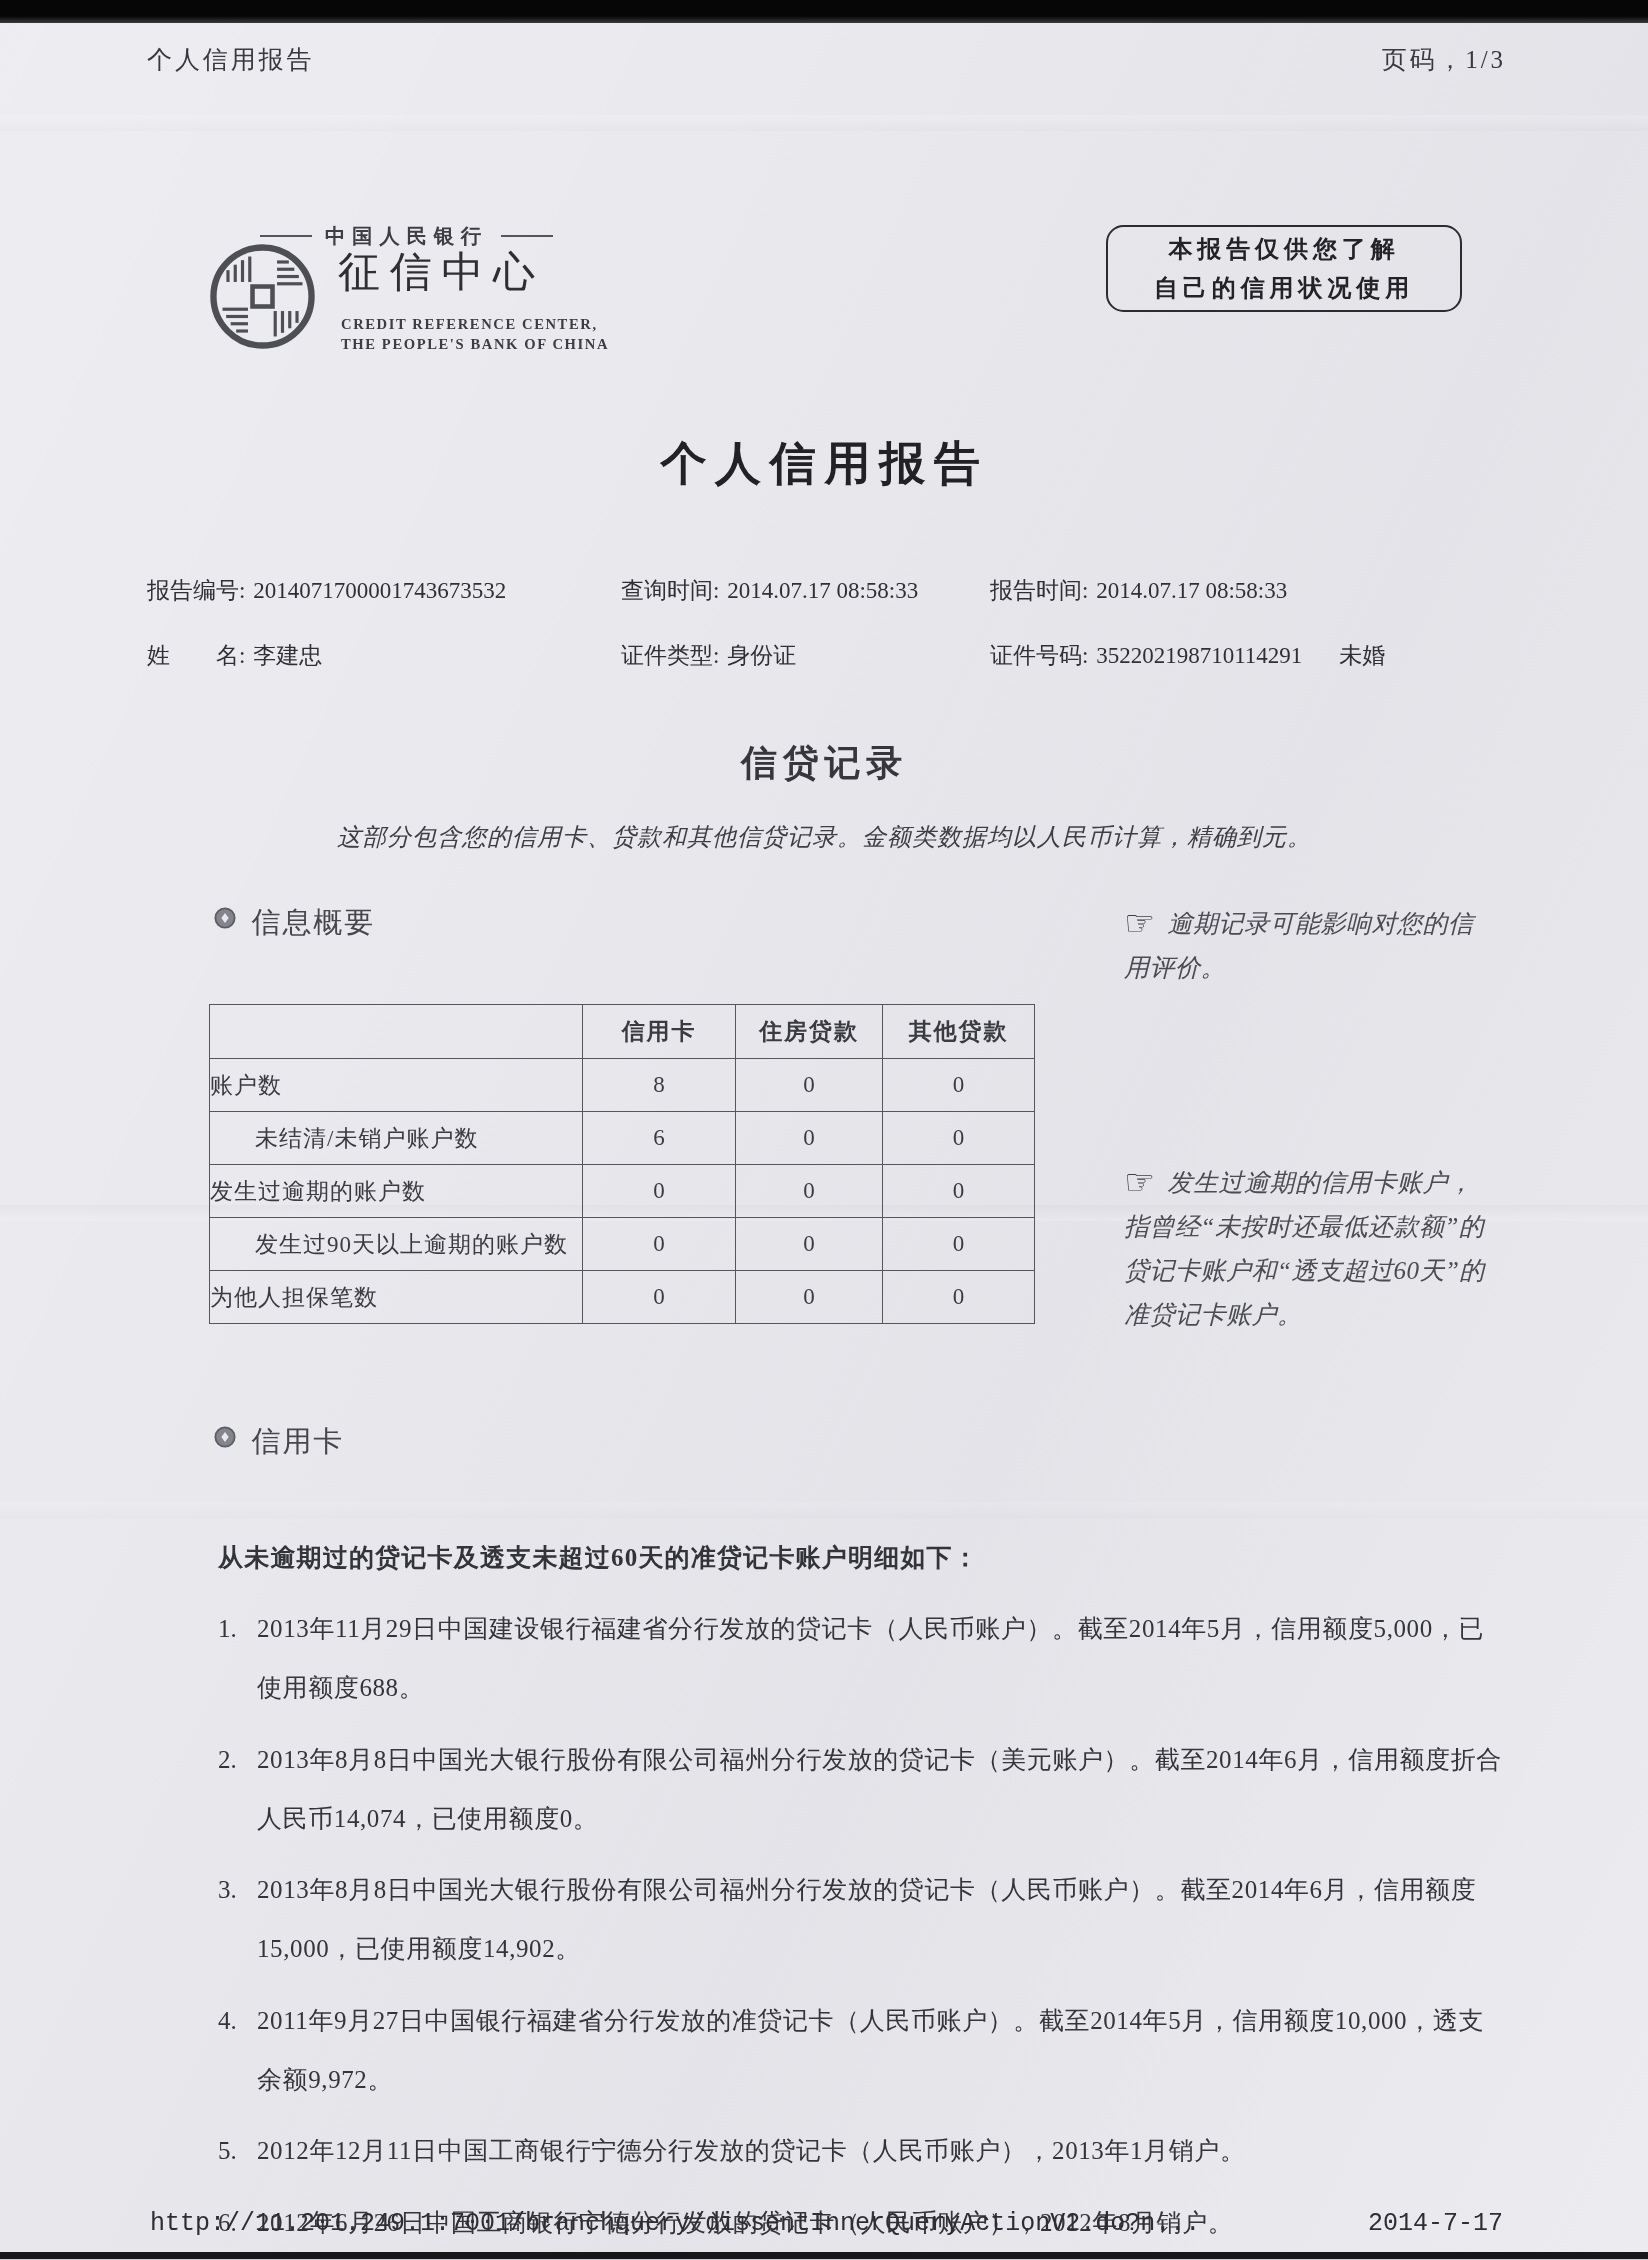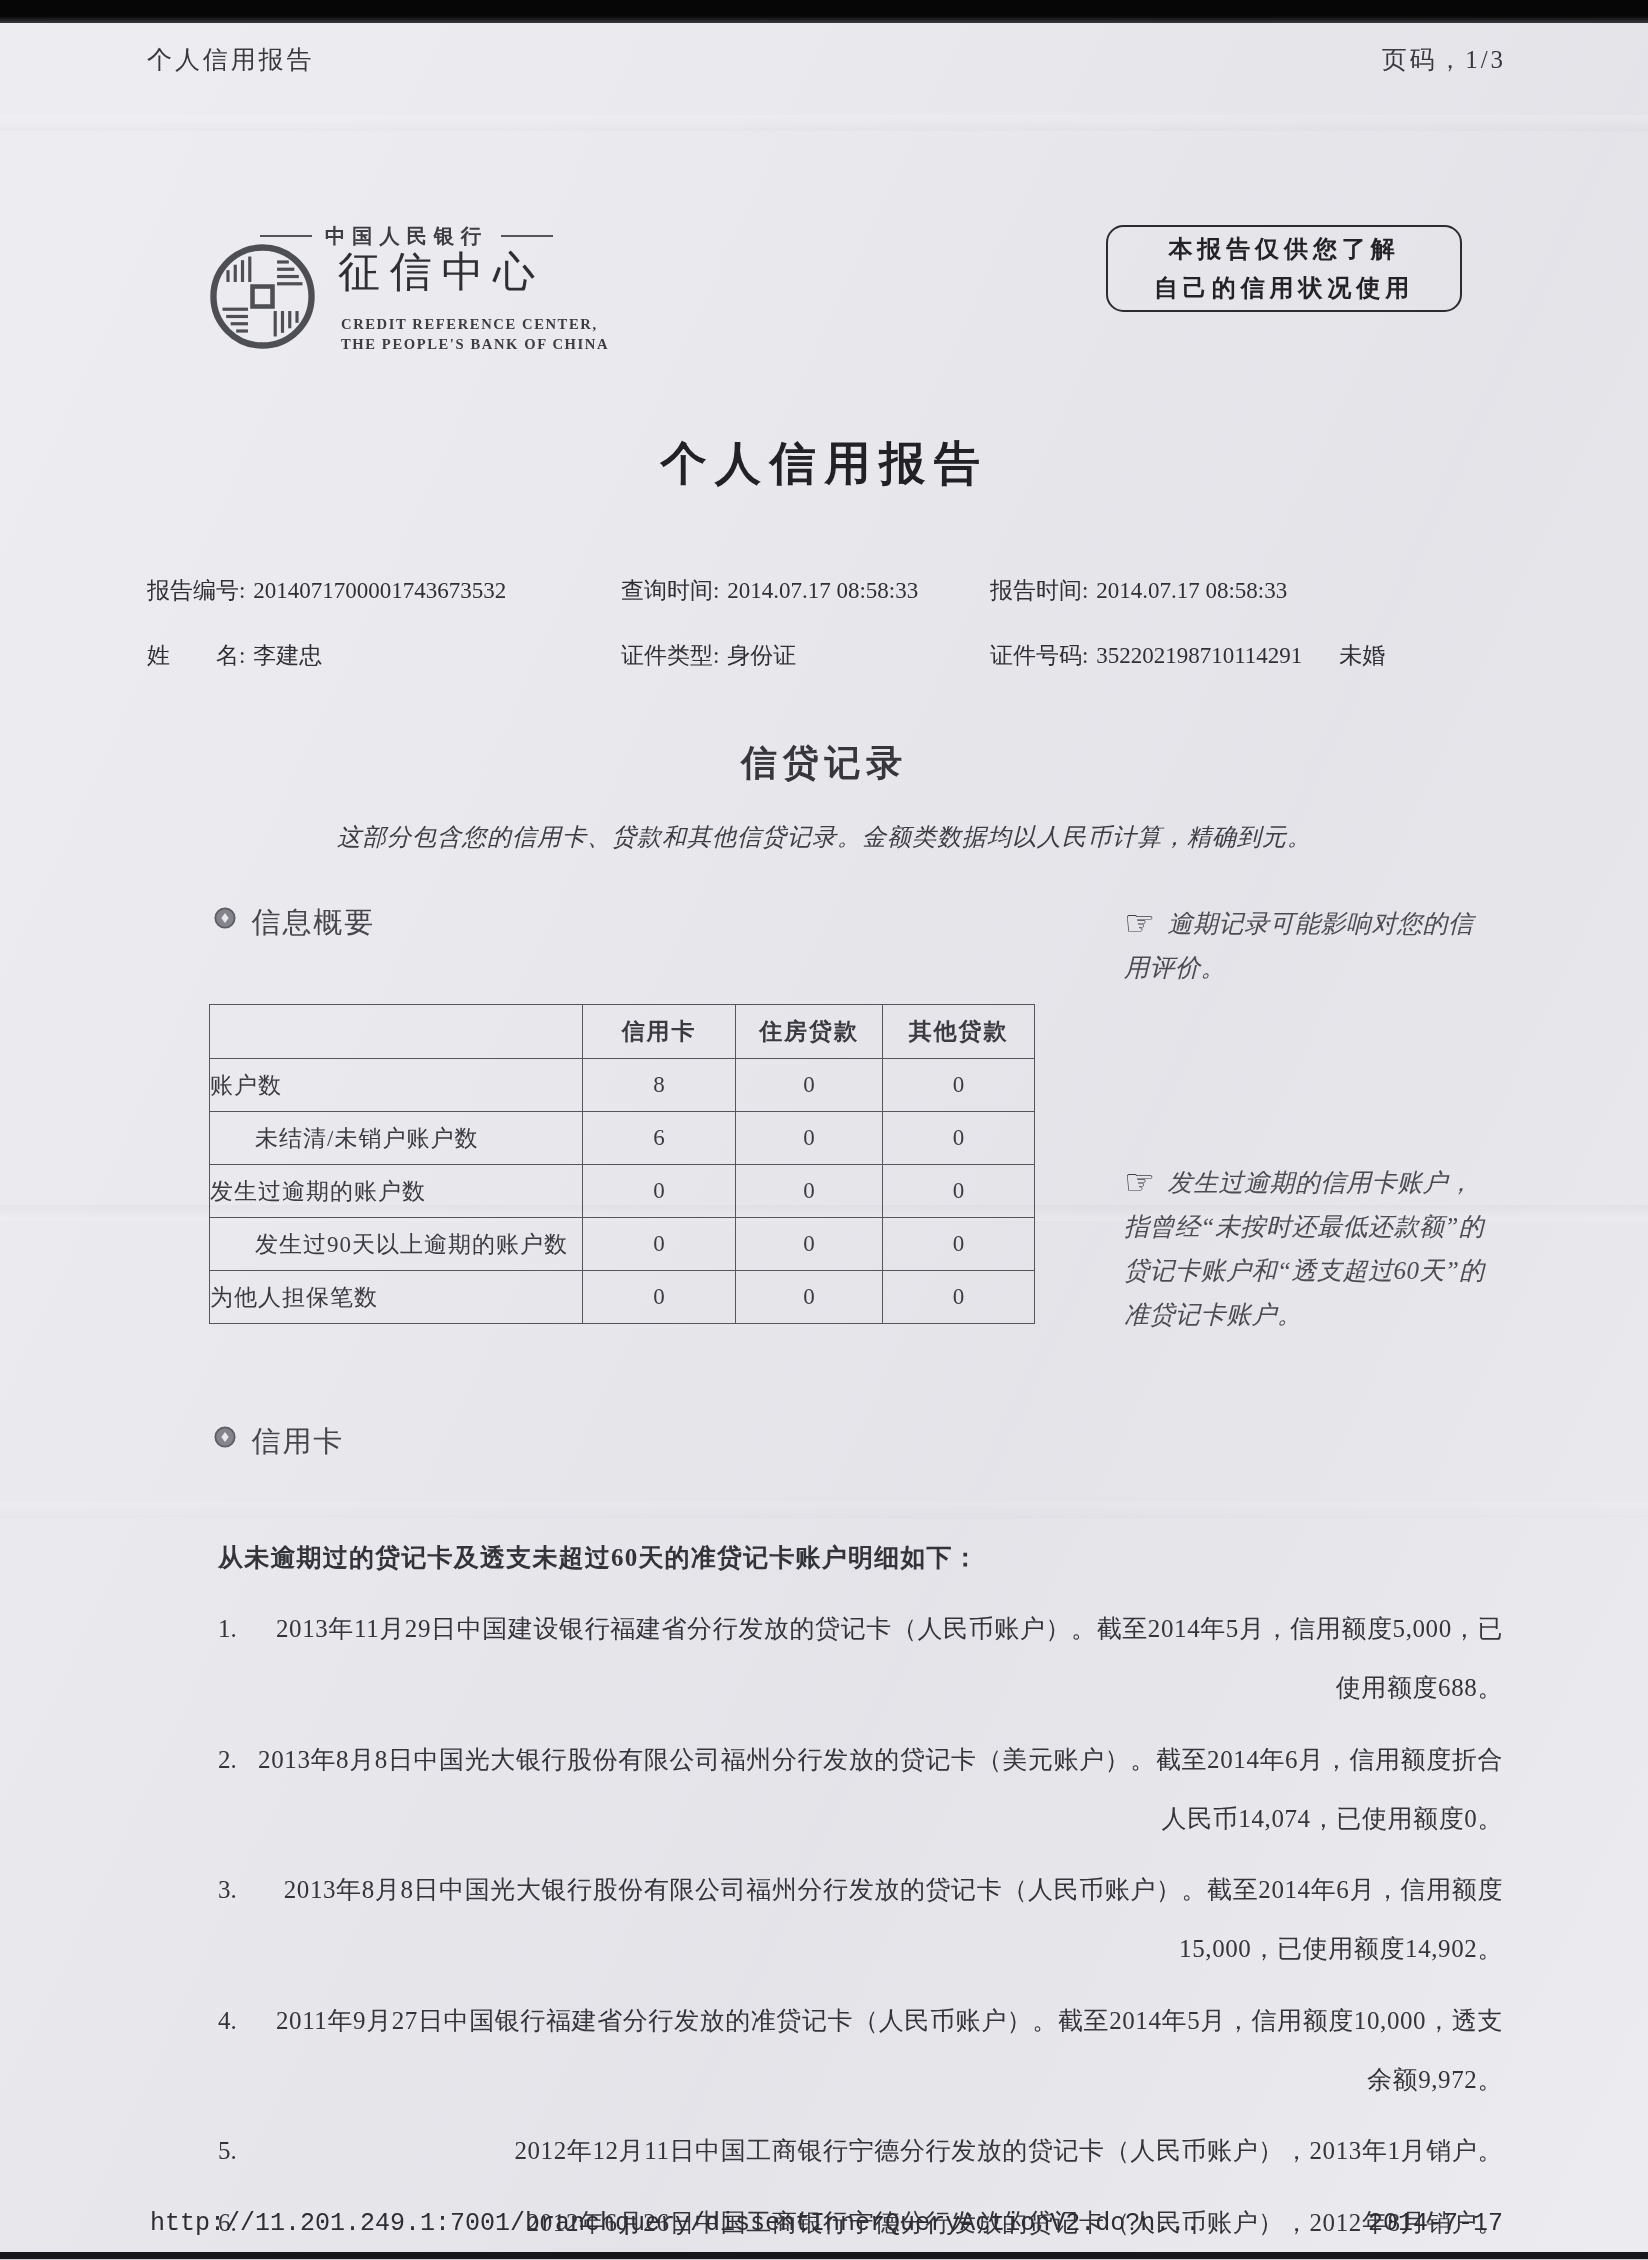--- a/index.html
+++ b/index.html
@@ -65,21 +65,21 @@
   td.rowlabel{text-align:left;padding-left:13.6px;letter-spacing:1px;}
   td.rowlabel.indent{padding-left:45px;}
   td.val{text-align:center;}
   col.c-label{width:373px;} col.c-1{width:153px;} col.c-2{width:147px;} col.c-3{width:152px;}
 
   .cc-intro{position:absolute;top:1541px;left:218px;font-size:25px;font-weight:bold;letter-spacing:1.2px;color:#33333a;}
 
   .cc-list{position:absolute;top:1599px;left:218px;width:1285px;font-size:25px;color:#34343b;}
   .cc-item{display:flex;margin-bottom:12.6px;line-height:59px;}
   .cc-num{width:39px;flex:none;}
-  .cc-text{flex:1;letter-spacing:0.6px;text-align:right;}
+  .cc-text{flex:1;letter-spacing:0.6px;}
 
   .footer{position:absolute;top:2209px;left:150px;width:1353px;display:flex;justify-content:space-between;
     font-family:Liberation Mono, monospace;font-size:25px;color:#2d2d33;white-space:nowrap;}
 </style>
 </head>
 <body>
 
 <div class="page">
 
   <div class="scan-strip-top"></div>

